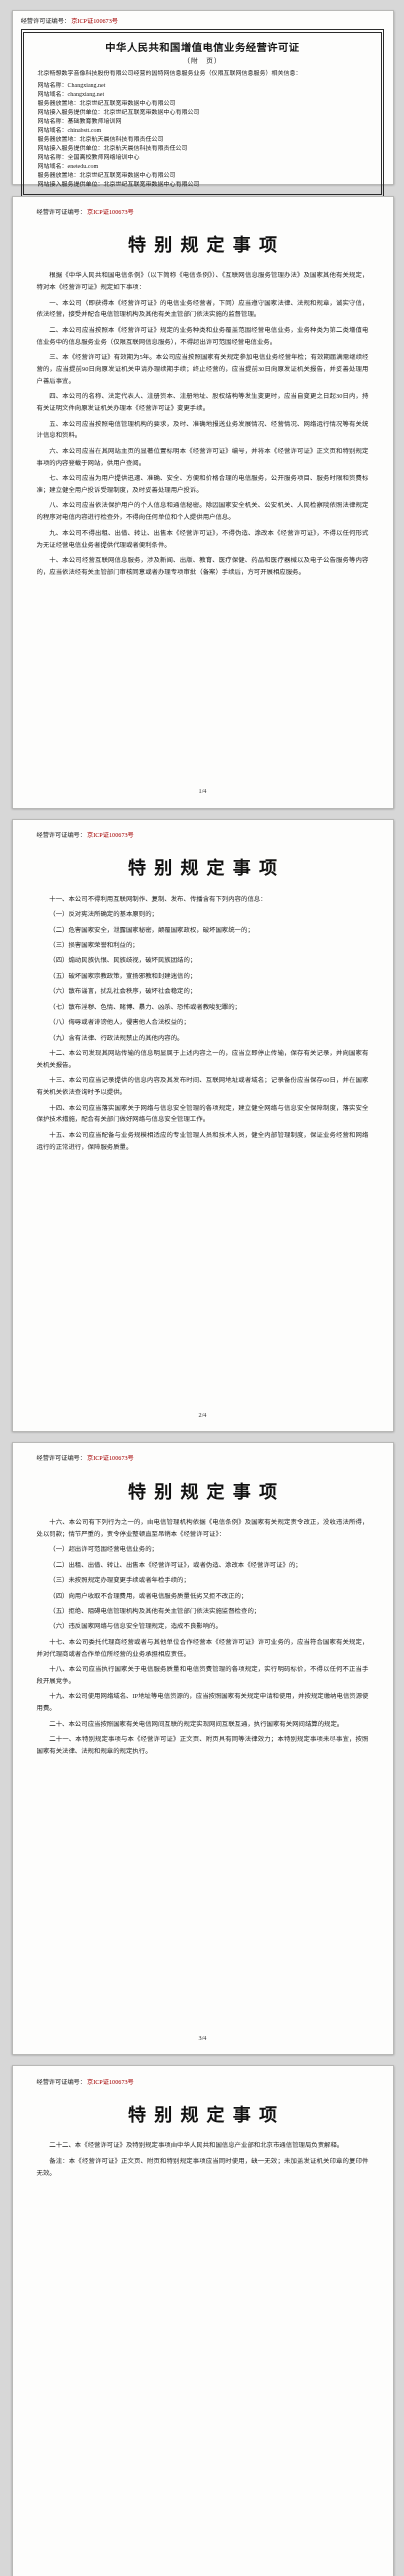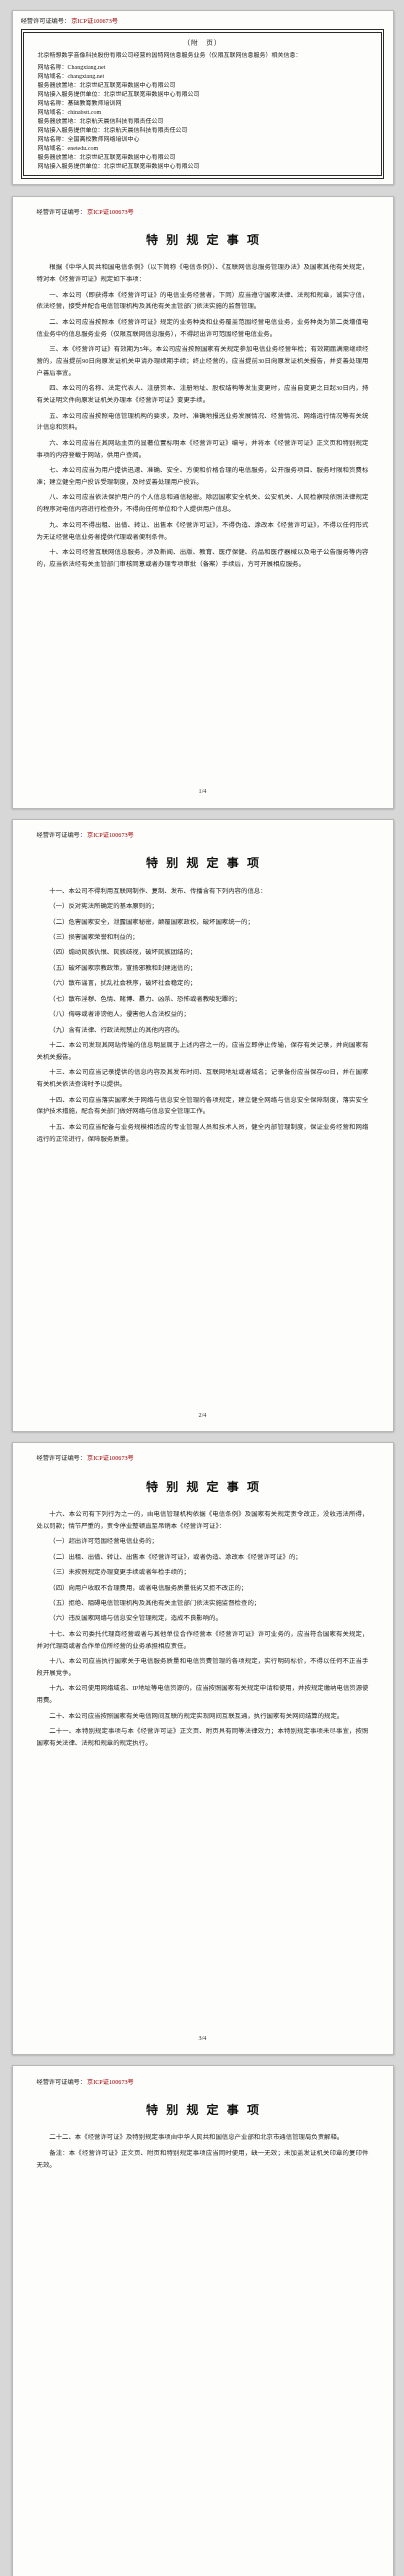--- a/index.html
+++ b/index.html
@@ -85,21 +85,21 @@
   
   .page.provisions {
     height: 613px;
     padding: 11.3px 24px 13.4px;
     display: flex;
     flex-direction: column;
   }
   .pages > .page.provisions:last-child { height: 797px; }
   .prov-title {
     margin: 13.4px 0 13.4px;
-    font-size: 12px;
+    font-size: 18px;
     font-weight: bold;
     text-align: center;
     letter-spacing: 8.2px;
     text-indent: 8.2px; 
     color: #111;
   }
   .prov-body { flex: 0 1 auto; }
   .prov-para {
     margin: 0 0 3.6px;
     font-size: 6.4px;
@@ -120,20 +120,21 @@
 <body>
 
 <div class="pages">
 
   <section class="page cover">
     <div class="lic-no">
       <span>经营许可证编号：</span><span class="num">京ICP证100673号</span>
     </div>
     <div class="cert-frame">
       <div class="cert-frame-inner">
+        <h1 class="cert-title">中华人民共和国增值电信业务经营许可证</h1>
         <div class="cert-subtitle">（附　页）</div>
         <p class="cert-intro">北京畅想数字音像科技股份有限公司经营的因特网信息服务业务（仅限互联网信息服务）相关信息：</p>
         <div class="site-list">
 
             <div class="site-line">
               <span class="site-label">网站名称：</span><span class="site-value">Changxiang.net</span>
             </div>
 
             <div class="site-line">
               <span class="site-label">网站域名：</span><span class="site-value">changxiang.net</span>

